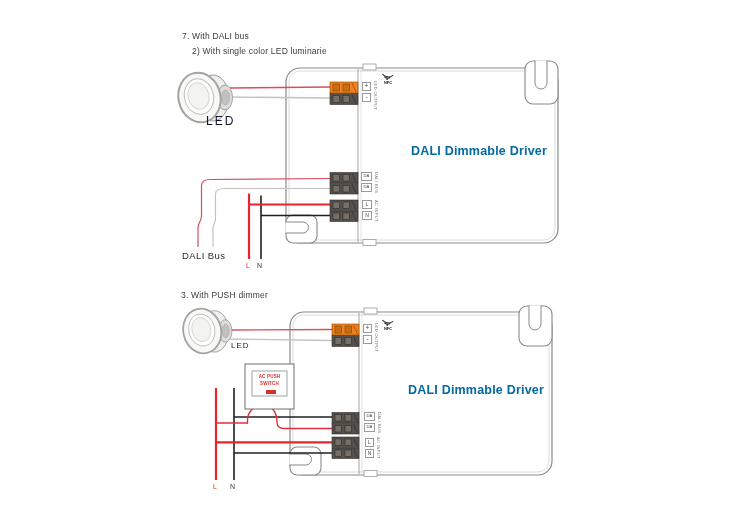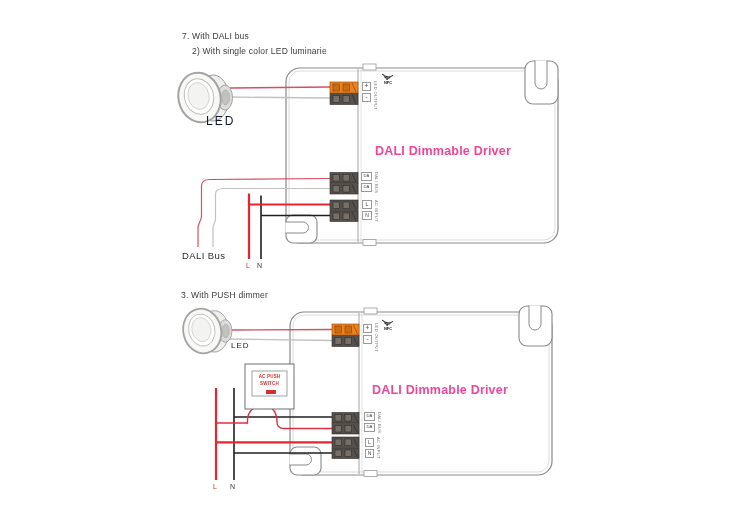--- a/index.html
+++ b/index.html
@@ -2,21 +2,21 @@
 <html><head>
 <meta charset="utf-8">
 <style>
   html,body{margin:0;padding:0;background:#fff;}
   #canvas{position:relative;width:750px;height:527px;background:#ffffff;overflow:hidden;
           font-family:"Liberation Sans", sans-serif;}
   #lineart{position:absolute;left:0;top:0;}
   .txt{position:absolute;white-space:nowrap;line-height:1.1;}
   .heading{font-size:8.5px;color:#3a3a3a;letter-spacing:0.2px;}
   .led-label{color:#0f172a;letter-spacing:2px;}
-  .driver-title{font-weight:bold;font-size:12.5px;color:#ec4899;text-align:left;letter-spacing:0.2px;}
+  .driver-title{font-weight:bold;font-size:12.5px;color:#0369a1;text-align:right;letter-spacing:0.2px;}
   .nfc-label{font-size:4px;font-weight:bold;color:#222;text-align:center;width:12px;}
   .tbox{position:absolute;background:#fff;border:1px solid #9a9a9a;box-sizing:border-box;
         display:flex;align-items:center;justify-content:center;color:#444;line-height:1;}
   .pm{font-size:6.5px;}
   .tiny{font-size:4.2px;letter-spacing:0;}
   .ln{font-size:5px;}
   .vtext{position:absolute;writing-mode:vertical-rl;font-size:4px;color:#7a7a7a;letter-spacing:0.4px;line-height:1;}
   .buslabel{font-size:9.5px;color:#2d2d2d;letter-spacing:0.4px;}
   .wire-l-label{font-size:7px;color:#c0392b;}
   .wire-n-label{font-size:7px;color:#333;}

